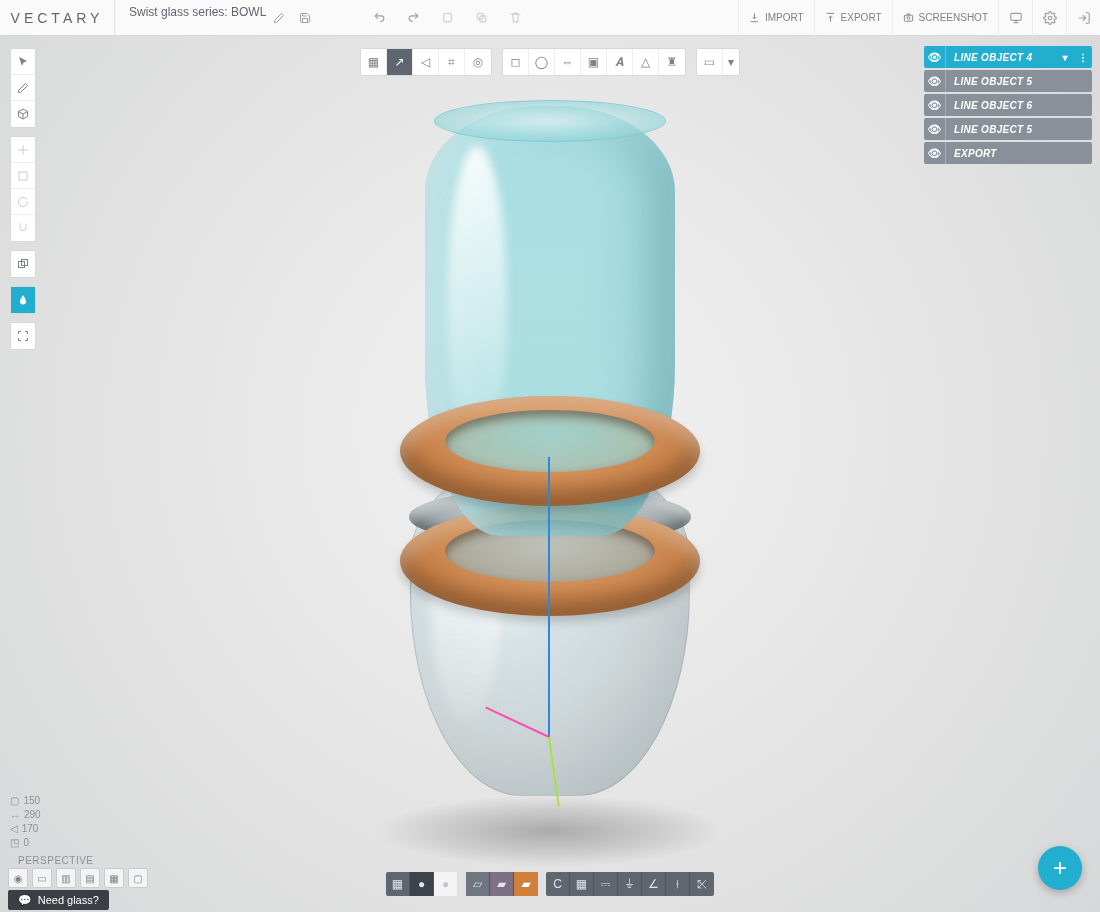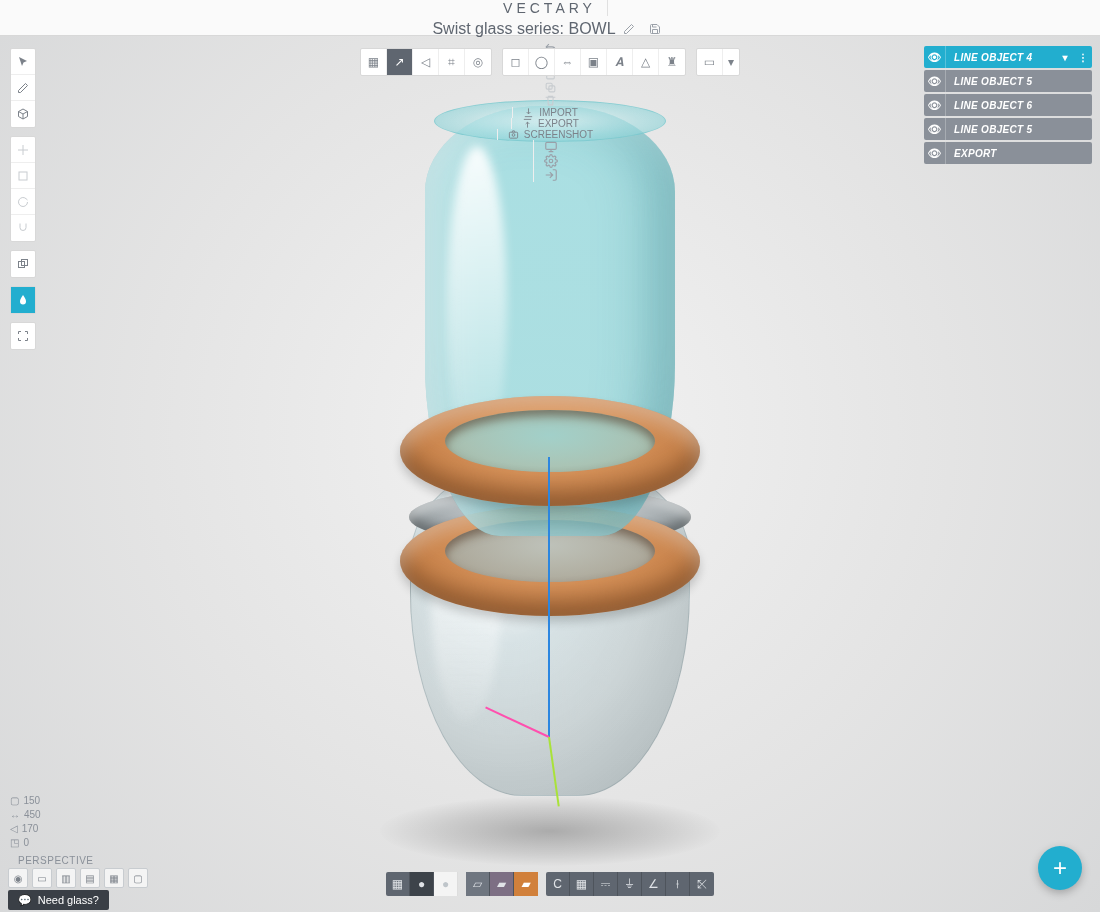--- a/index.html
+++ b/index.html
@@ -1,20 +1,20 @@
 <!DOCTYPE html>
 <html><head>
 <meta charset="utf-8">
 <style>
 html,body{margin:0;padding:0;width:1100px;height:912px;font-family:Arial,Helvetica,sans-serif;overflow:hidden;background:#e6e6e6;}
 *{box-sizing:border-box;}
 
-.topbar{position:absolute;top:0;left:0;right:0;height:36px;background:#fafafa;border-bottom:1px solid #d8d8d8;display:flex;align-items:center;flex-direction:column;}
+.topbar{position:absolute;top:0;left:0;right:0;height:36px;background:#fafafa;border-bottom:1px solid #d8d8d8;display:flex;align-items:center;}
 .logo{width:115px;height:36px;display:flex;align-items:center;justify-content:center;font-weight:300;letter-spacing:4px;font-size:14px;color:#5f6670;border-right:1px solid #e0e0e0;}
-.title-block{display:flex;align-items:center;padding:0 14px;font-size:16px;color:#5f6670;}
+.title-block{display:flex;padding:0 14px;font-size:12px;color:#5f6670;}
 .title-block .ic{width:26px;height:26px;display:flex;align-items:center;justify-content:center;color:#9aa0a8;font-size:13px;cursor:pointer;}
 .flex-sp{flex:1;}
 .tb-btn{height:36px;display:flex;align-items:center;gap:5px;padding:0 10px;font-size:10px;color:#7c828a;cursor:pointer;border-left:1px solid #eee;}
 .tb-btn .ic{font-size:12px;}
 .tb-ic{width:34px;height:36px;display:flex;align-items:center;justify-content:center;color:#9aa0a8;font-size:14px;cursor:pointer;border-left:1px solid #eee;}
 .tb-ic.nolb{border-left:none;}
 
 .left-tools{position:absolute;top:48px;left:10px;width:26px;display:flex;flex-direction:column;gap:0;}
 .lt-grp{background:#fff;border:1px solid #d8d8d8;border-radius:2px;margin-bottom:8px;display:flex;flex-direction:column;}
 .lt-btn{width:24px;height:26px;display:flex;align-items:center;justify-content:center;font-size:13px;color:#7c828a;cursor:pointer;border-bottom:1px solid #eee;}
@@ -319,21 +319,21 @@
   </div>
 </div>
 
 <div class="stats">
   <div class="row">
       <span>▢</span>
       <span>150</span>
     </div>
   <div class="row">
       <span>↔</span>
-      <span>450</span>
+      <span>290</span>
     </div>
   <div class="row">
       <span>◁</span>
       <span>170</span>
     </div>
   <div class="row">
       <span>◳</span>
       <span>0</span>
     </div>
 </div>

